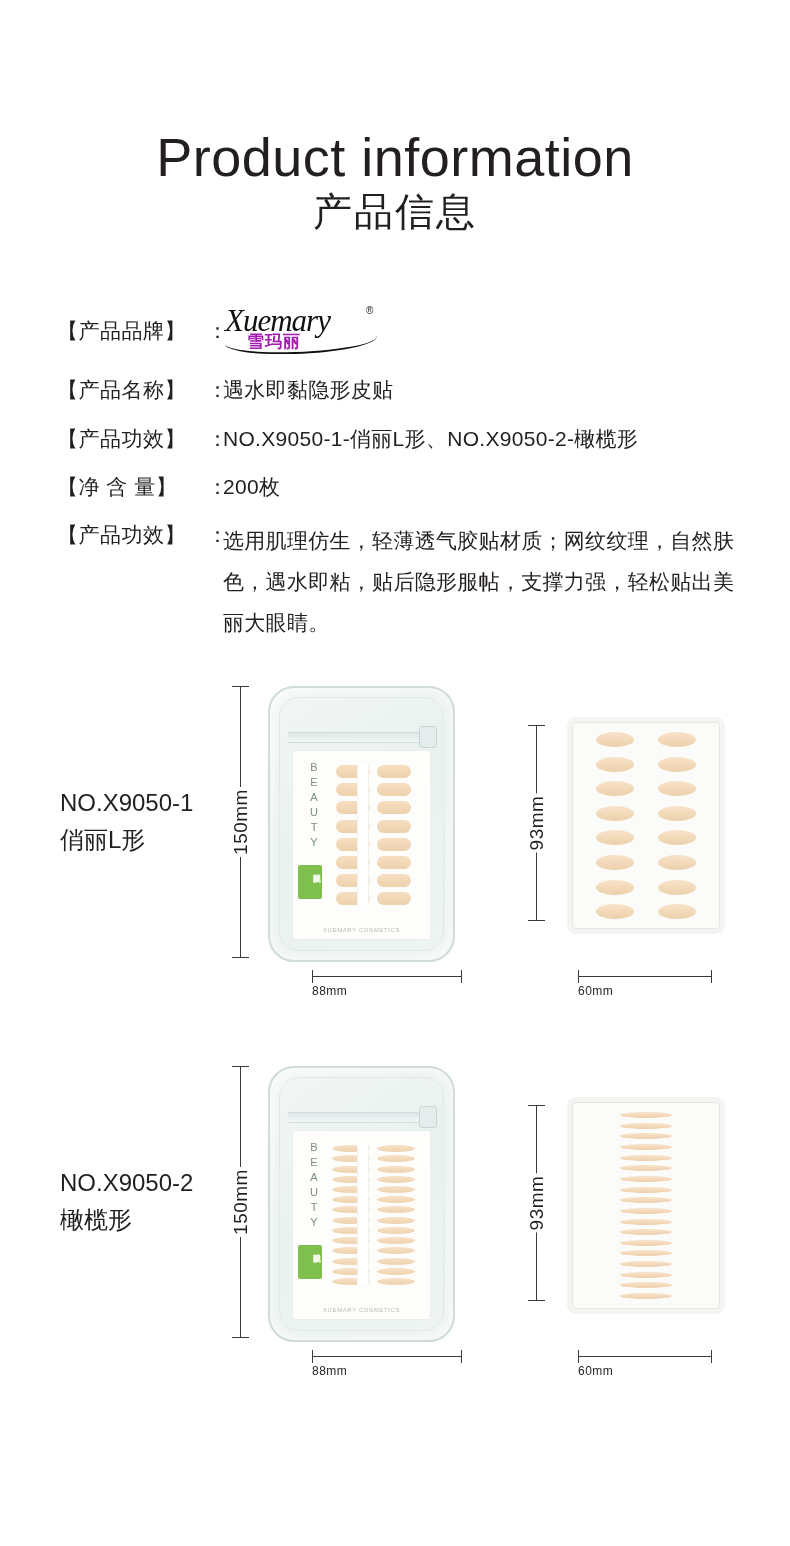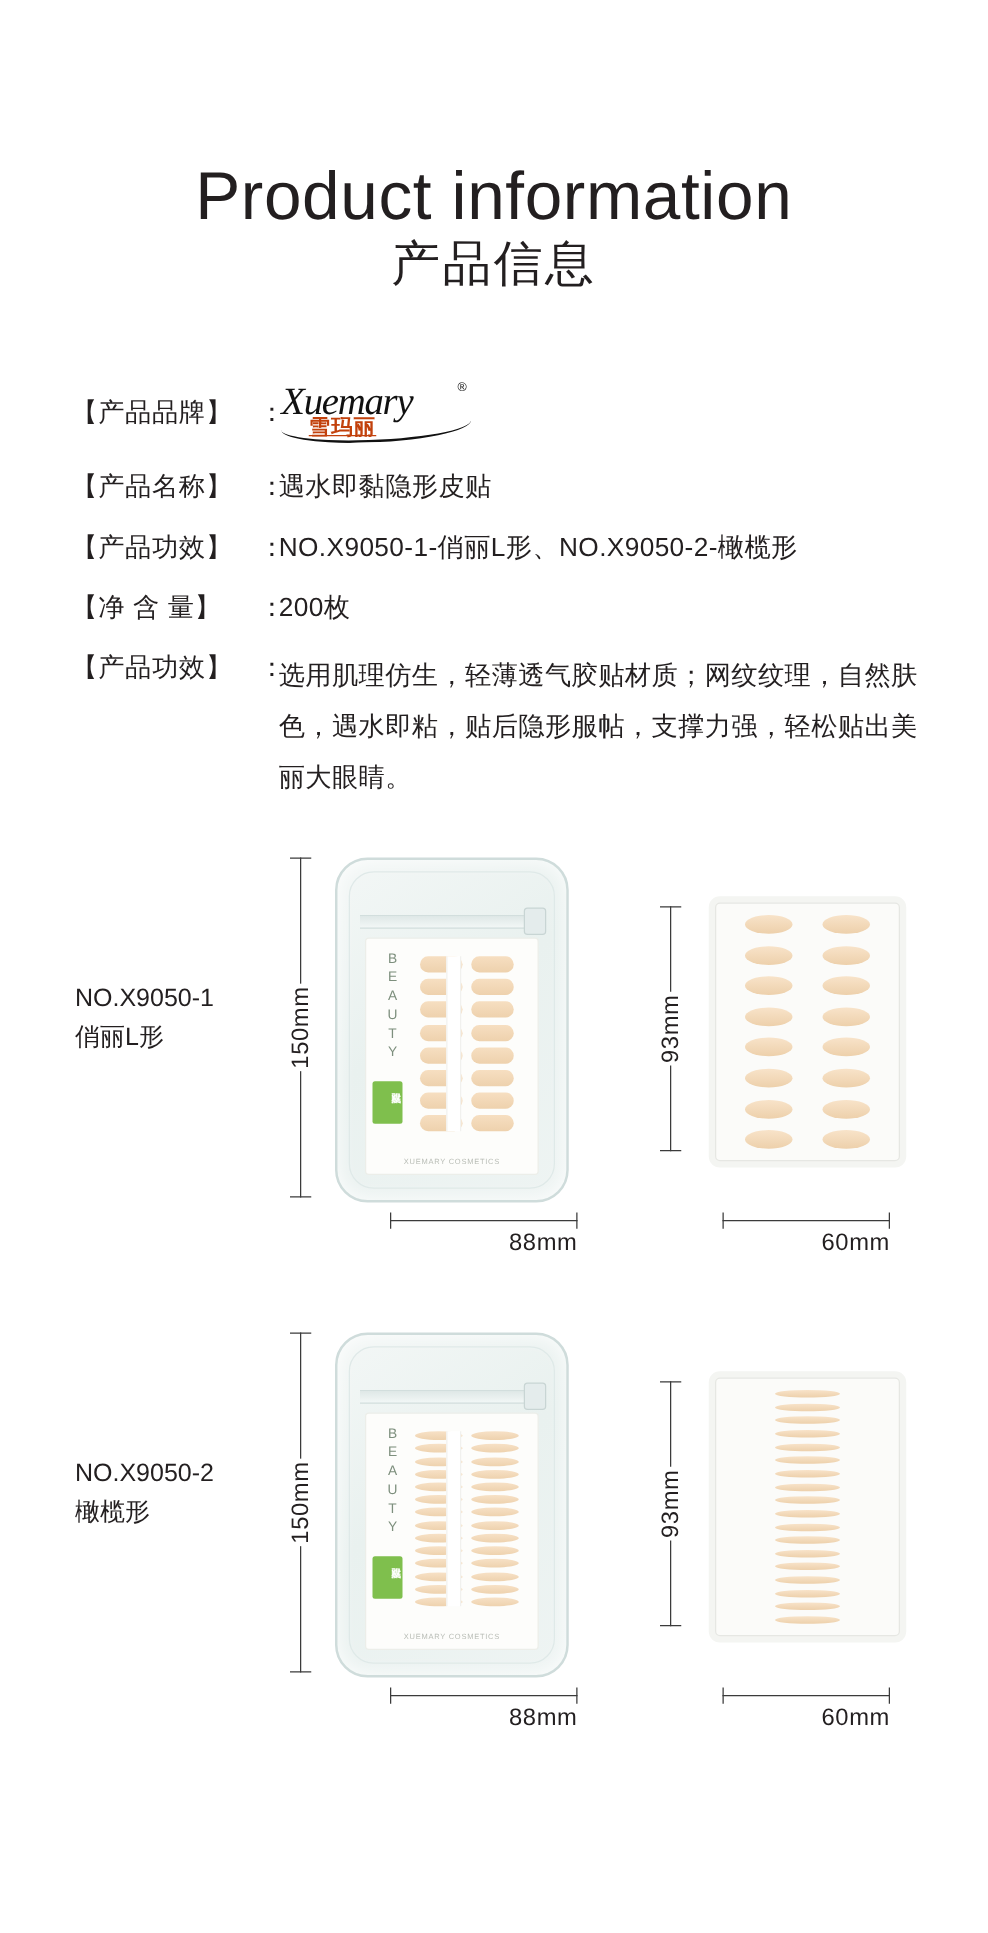--- a/index.html
+++ b/index.html
@@ -97,23 +97,22 @@
     top: 4px;
     left: 143px;
     color: #111;
   }
   .brand-logo .cn {
     position: absolute;
     top: 31px;
     left: 24px;
     font-size: 17px;
     letter-spacing: 1px;
-    color: #c2410c;
+    color: #a21caf;
     font-weight: 700;
-    text-decoration: underline;
   }
   .brand-logo .swash {
     position: absolute;
     left: 2px;
     top: 26px;
     width: 152px;
     height: 26px;
     border-bottom: 2px solid #111;
     border-radius: 0 0 60% 40%;
     transform: rotate(-1deg);
@@ -122,21 +121,21 @@
   
   .figure-block {
     position: relative;
     margin-top: 36px;
     height: 330px;
   }
   .fig-caption {
     position: absolute;
     left: 60px;
     top: 104px;
-    font-size: 20px;
+    font-size: 24px;
     line-height: 1.55;
     color: #231f20;
   }
 
   
   .vdim {
     position: absolute;
     width: 26px;
     text-align: center;
   }
@@ -191,22 +190,22 @@
     height: 13px;
     background: #3b3b3b;
   }
   .hdim .cap-l { left: 0; }
   .hdim .cap-r { right: 0; }
   .hdim .hlabel {
     position: absolute;
     top: 14px;
     left: 0;
     right: 0;
-    text-align: right;
-    font-size: 19px;
+    text-align: left;
+    font-size: 12px;
     letter-spacing: 0.5px;
   }
 
   
   .pouch {
     position: absolute;
     width: 183px;
     height: 272px;
     border-radius: 26px;
     background: linear-gradient(145deg,#f3f7f6 0%,#e9f1ef 45%,#eef4f3 100%);

